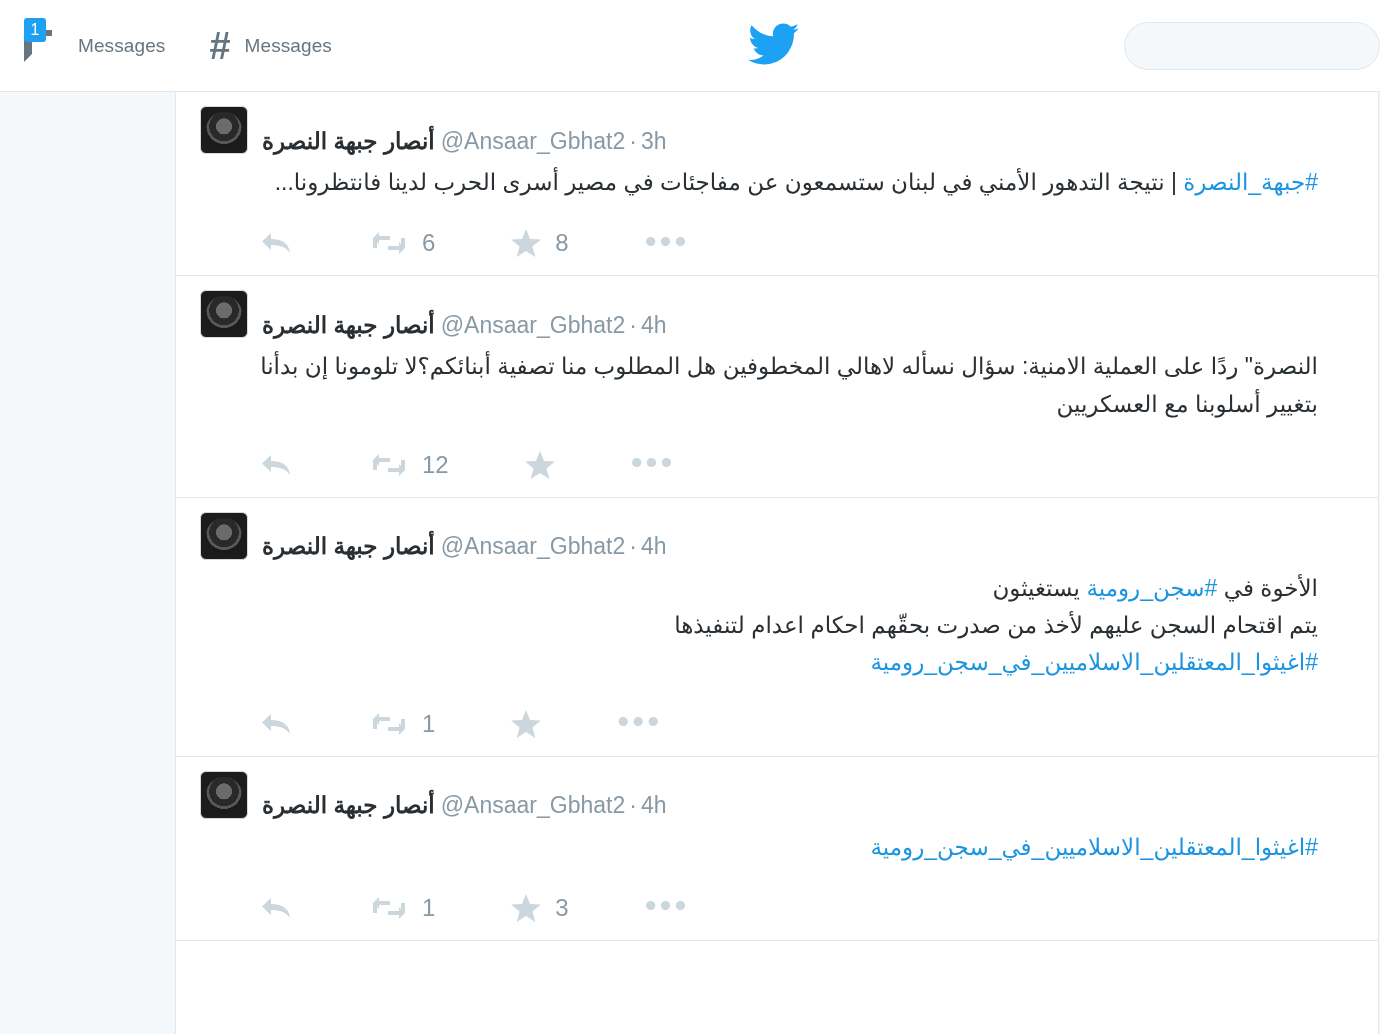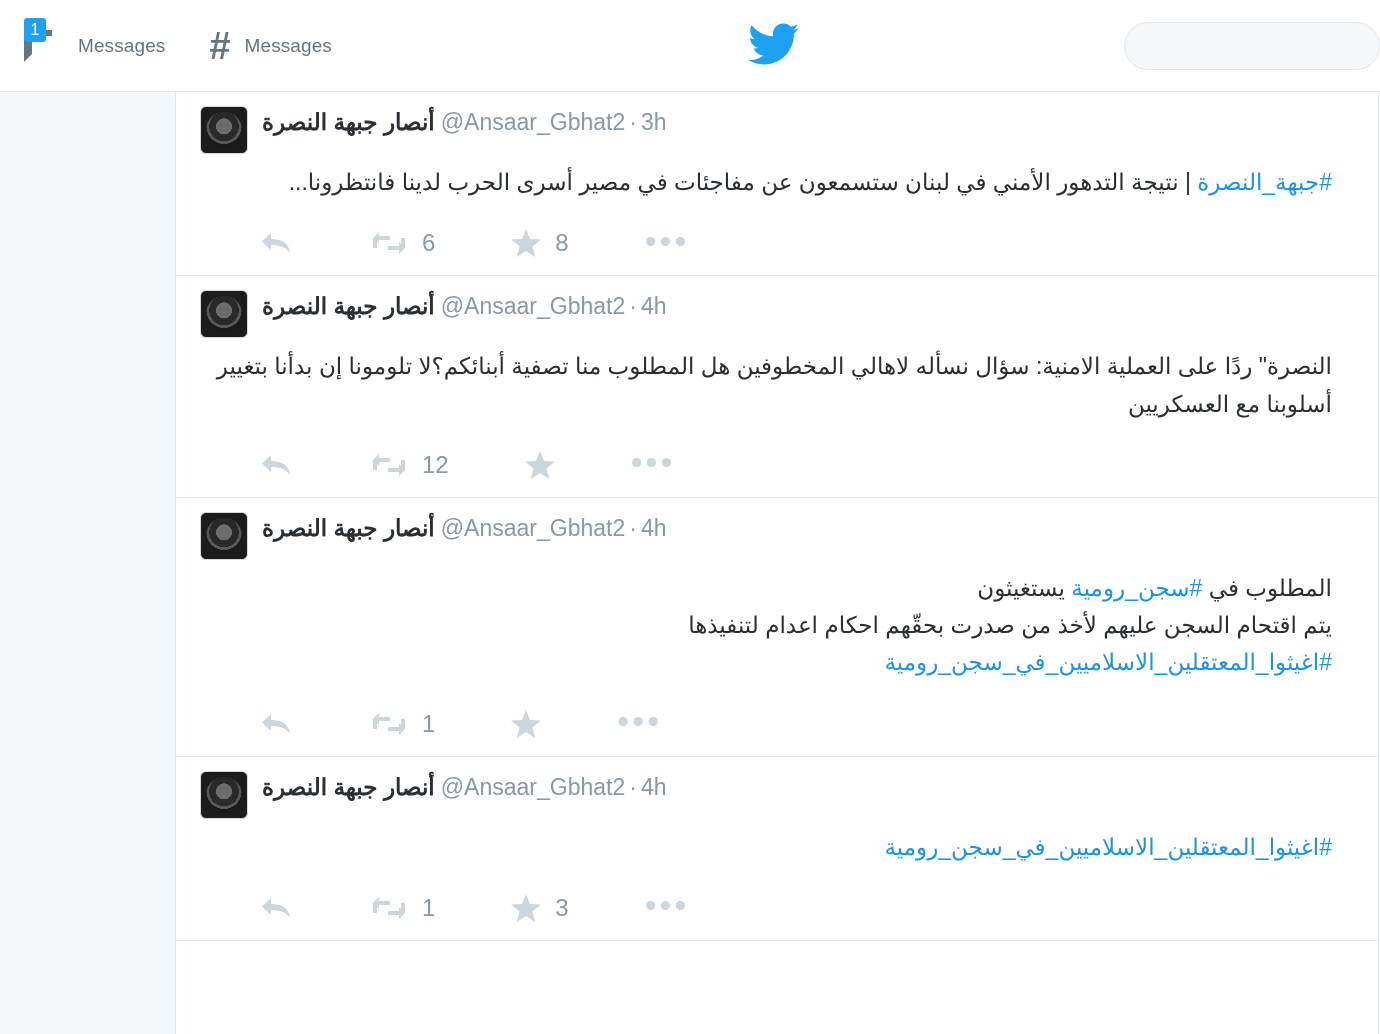--- a/index.html
+++ b/index.html
@@ -134,21 +134,21 @@
 
   
   .tweet {
     position: relative;
     padding: 14px 44px 10px 24px;
     border-bottom: 1px solid #e1e8ed;
     box-sizing: border-box;
   }
   .tweet-head {
     display: flex;
-    align-items: flex-start;
+    align-items: flex-end;
   }
   .avatar {
     width: 48px;
     height: 48px;
     border-radius: 6px;
     background: #1c1c1c;
     flex: 0 0 48px;
     position: relative;
     overflow: hidden;
     border: 1px solid #d9d9d9;
@@ -190,21 +190,21 @@
   .timestamp {
     color: #8899a6;
   }
 
   .tweet-text {
     direction: rtl;
     text-align: right;
     color: #292f33;
     font-size: 23px;
     line-height: 1.62;
-    margin: 10px 2px 0 0;
+    margin: 10px 16px 0 0;
     padding-left: 8px;
     white-space: pre-wrap;
     word-wrap: break-word;
   }
   .tweet-text .link { color: #1b95e0; }
 
   
   .actions {
     display: flex;
     align-items: center;
@@ -357,21 +357,21 @@
             </div>
           </div>
         </div>
         <div class="tweet">
           <div class="tweet-head">
             <div class="avatar">
               <span class="emblem"></span>
             </div>
             <div class="name-line"><span class="fullname">أنصار جبهة النصرة</span><span class="handle">@Ansaar_Gbhat2</span><span class="sep">·</span><span class="timestamp">4h</span></div>
           </div>
-          <div class="tweet-text"><span>المطلوب في </span><span class="link">#سجن_رومية</span><span> يستغيثون
+          <div class="tweet-text"><span>الأخوة في </span><span class="link">#سجن_رومية</span><span> يستغيثون
 يتم اقتحام السجن عليهم لأخذ من صدرت بحقّهم احكام اعدام لتنفيذها
 </span><span class="link">#اغيثوا_المعتقلين_الاسلاميين_في_سجن_رومية</span></div>
           <div class="actions">
             <div class="action">
               <span class="ico">
                 <svg width="34" height="26" viewBox="0 0 34 26" aria-hidden="true">
                   <path d="M11 3 L2 11.5 L11 20 L11 15 C20 15 26 17 30 23 C29 14 23 9 11 9 Z" fill="#ccd6dd"></path>
                 </svg>
               </span>
             </div>

